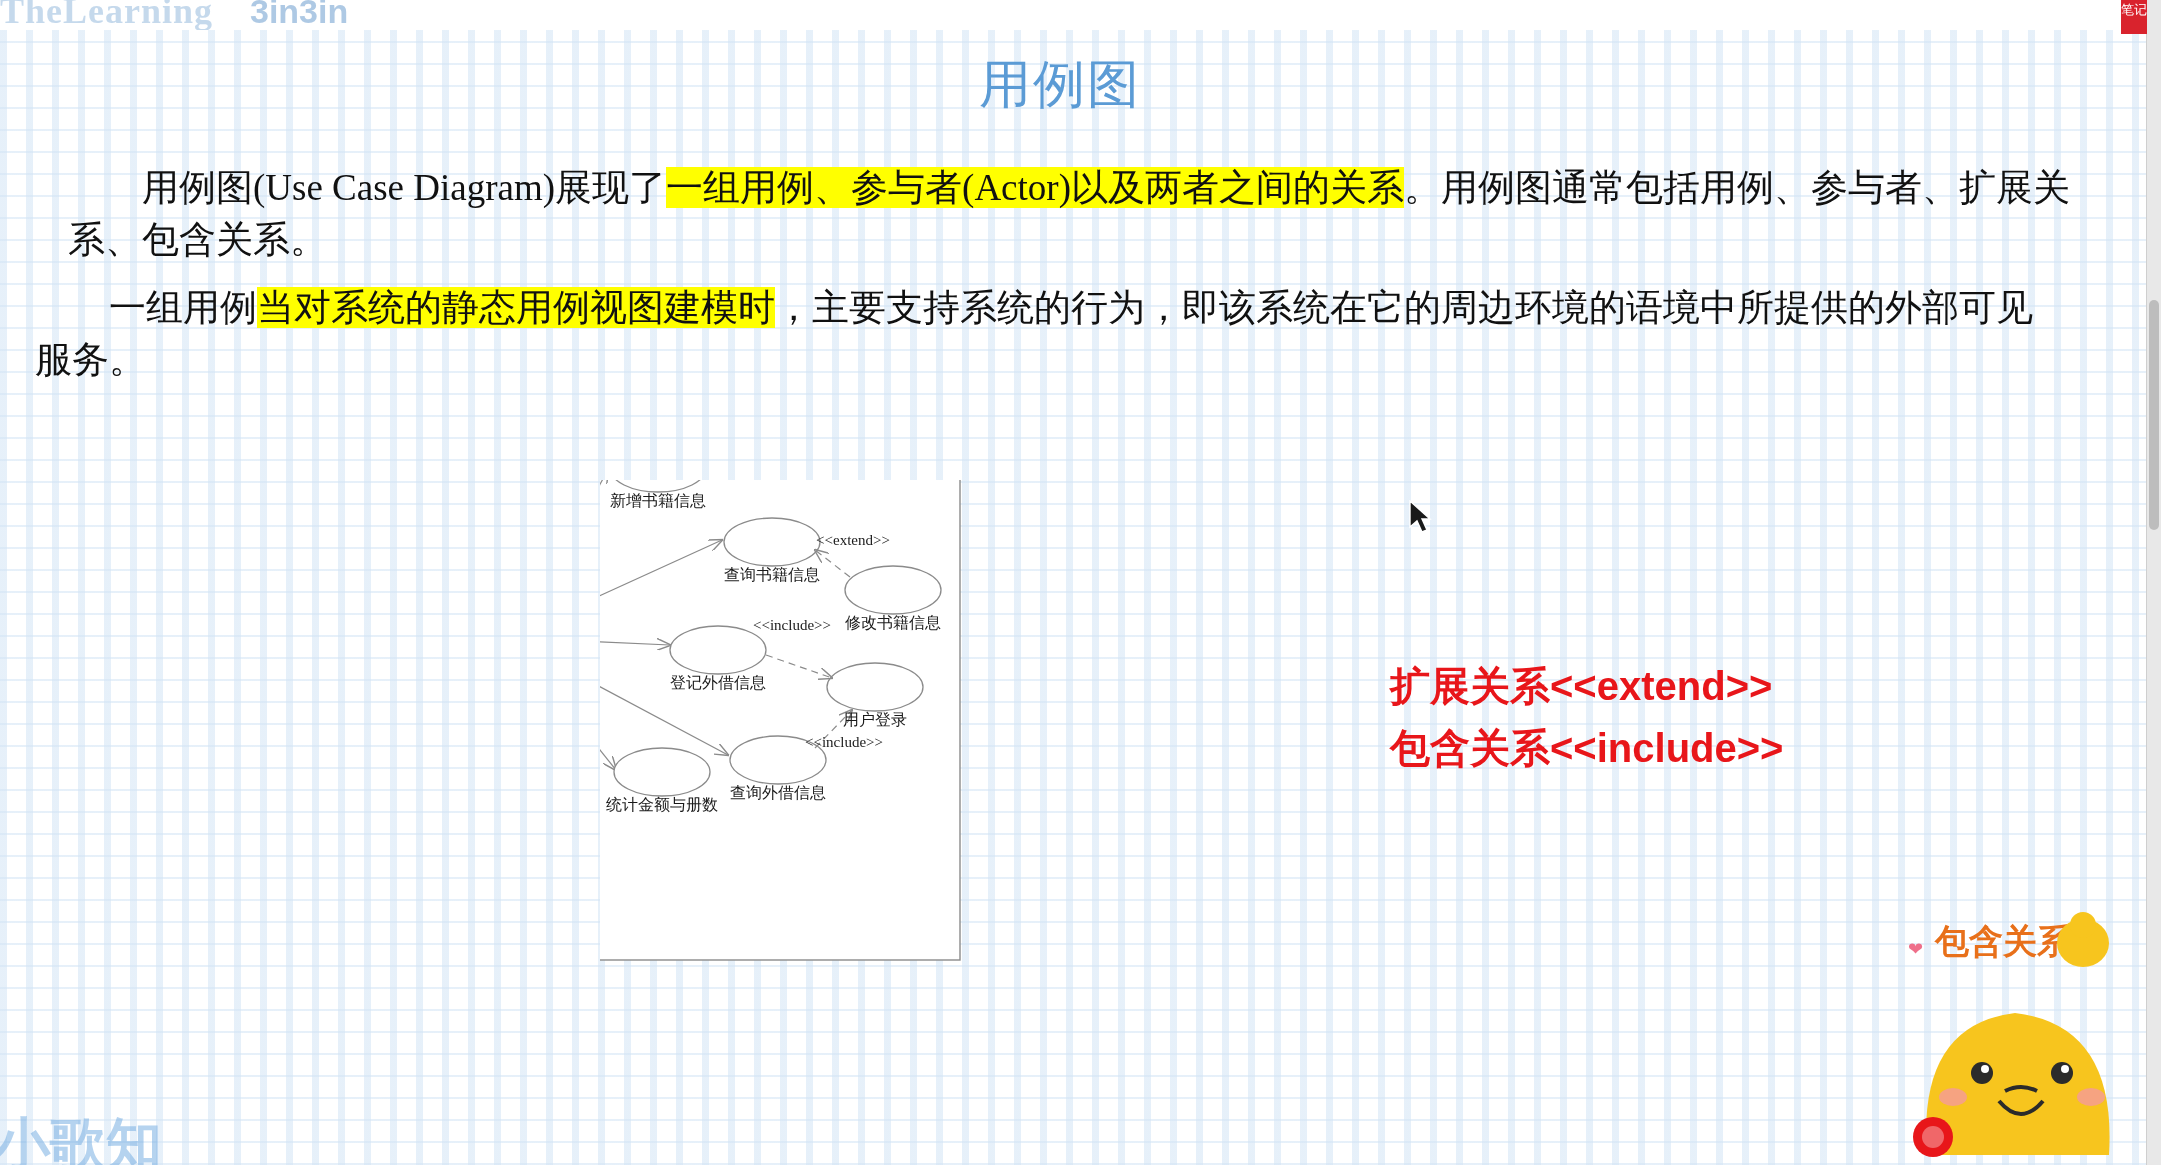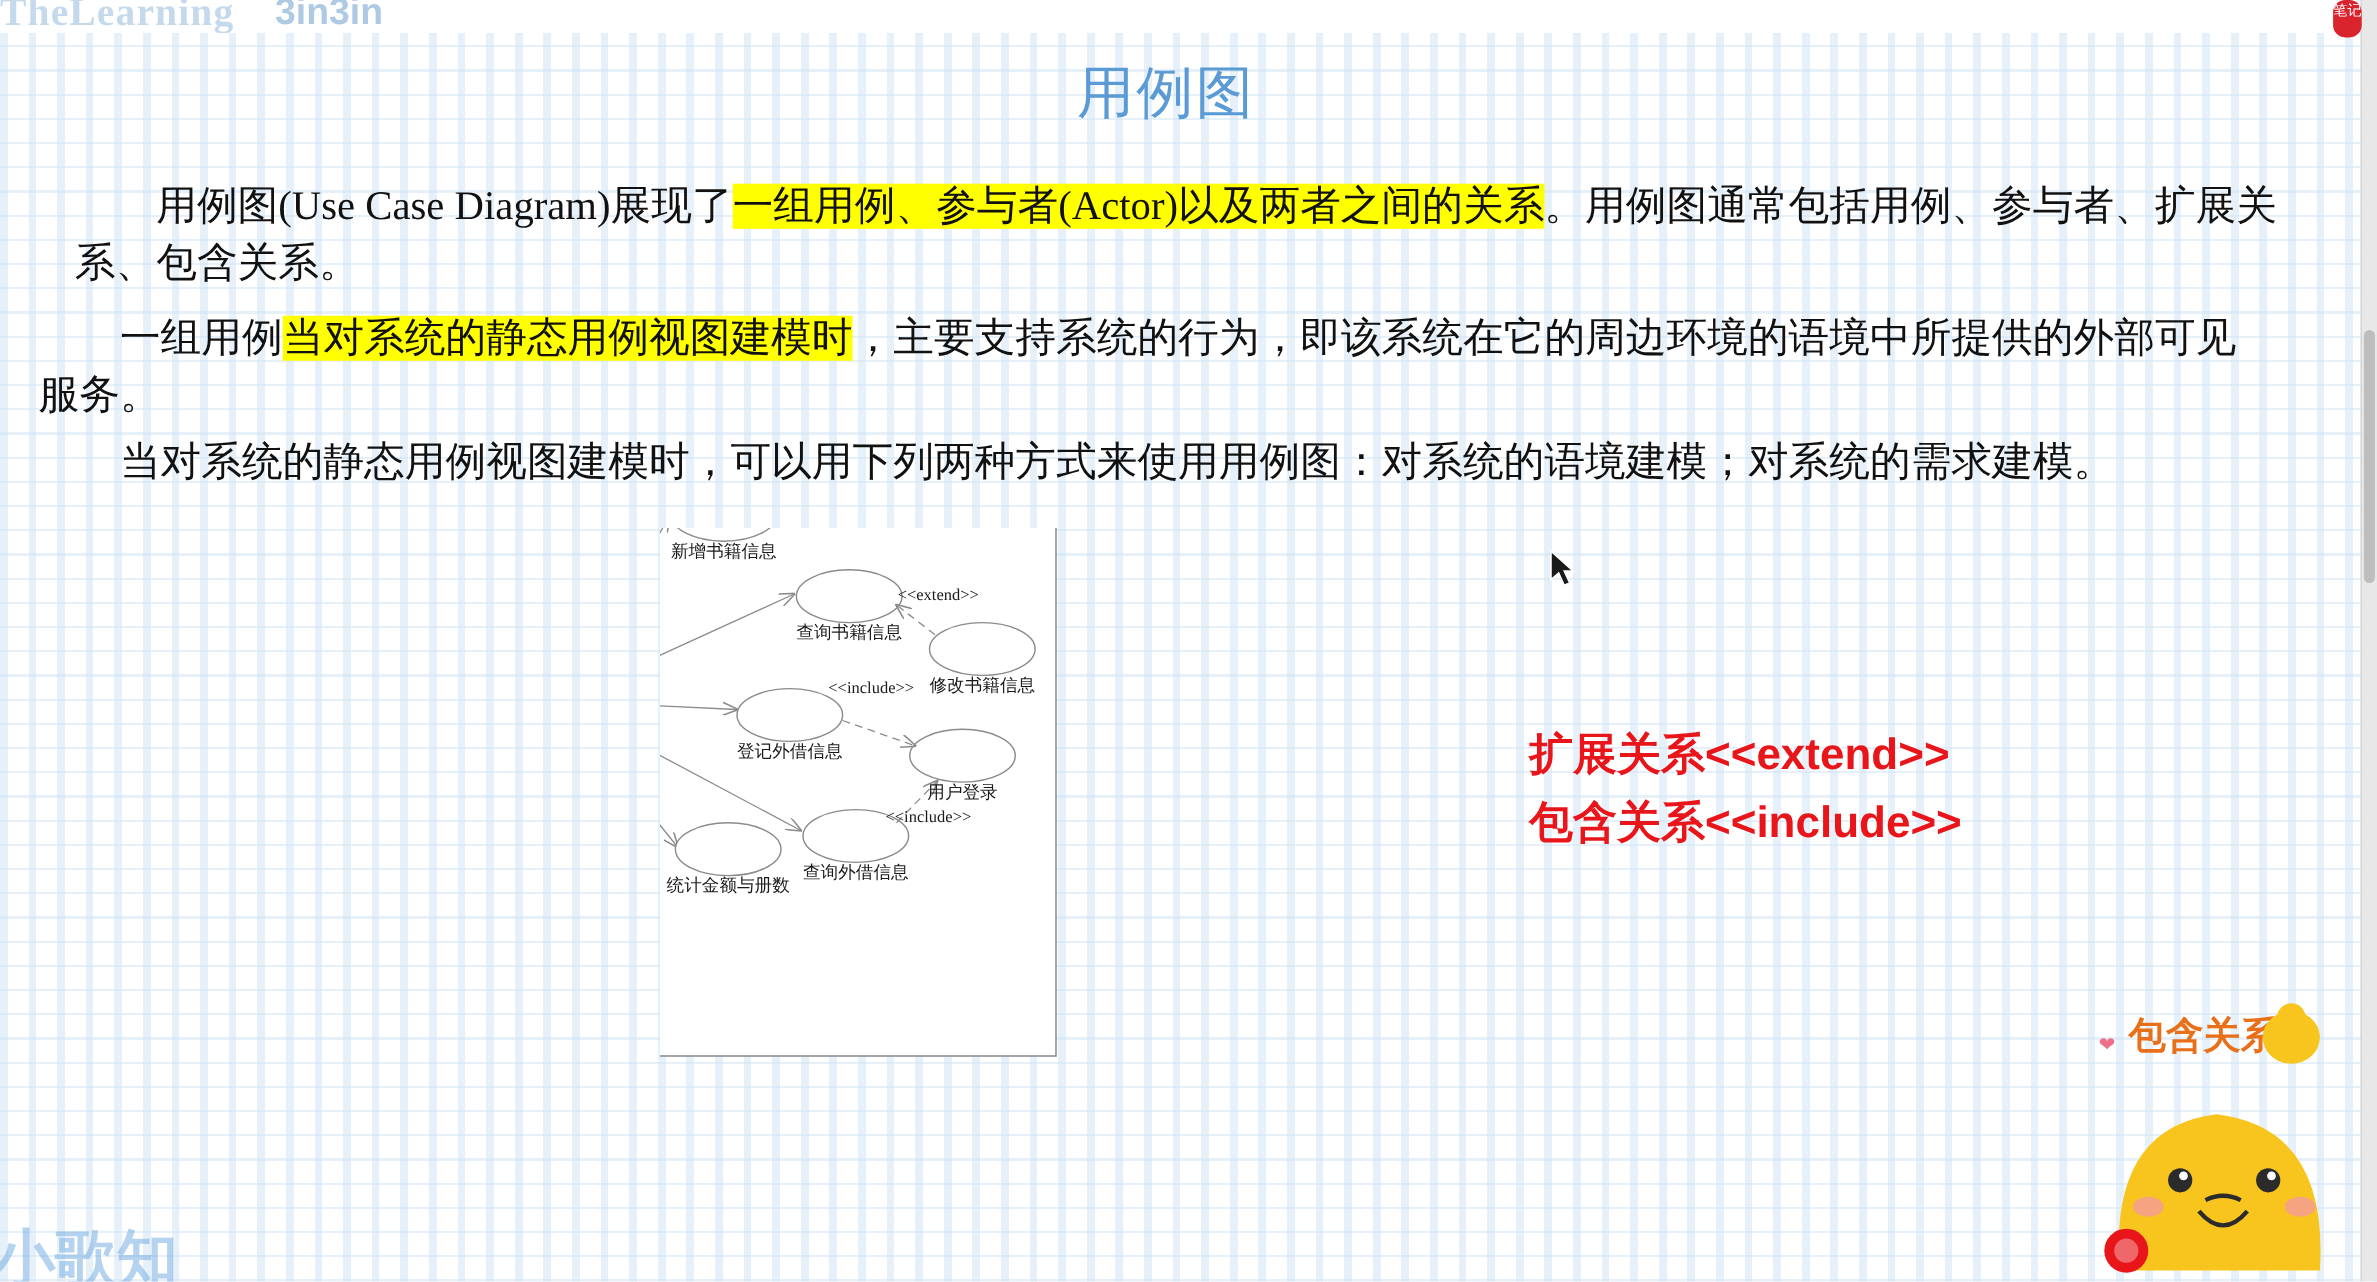--- a/index.html
+++ b/index.html
@@ -83,21 +83,20 @@
     position: absolute;
     right: 14px; top: 0px;
     width: 26px; height: 34px;
     background: #d9232d;
     color: #fff;
     font-size: 13px;
     line-height: 15px;
     text-align: center;
     padding-top: 2px;
     box-sizing: border-box;
-    border-radius: 11px;
   }
 
   
   #title {
     position: absolute;
     left: 0; top: 50px;
     width: 2120px;
     text-align: center;
     font-size: 52px;
     color: #5b9bd5;
@@ -200,23 +199,20 @@
   <div id="title">用例图</div>
 
   <div class="para" id="p1">
     <span class="ind"></span><span>用例图(Use Case Diagram)展现了</span><span class="hl">一组用例、参与者(Actor)以及两者之间的关系</span><span>。用例图通常包括用例、参与者、扩展关系、包含关系。</span>
   </div>
 
   <div class="para" id="p2">
     <span class="ind"></span><span>一组用例</span><span class="hl">当对系统的静态用例视图建模时</span><span>，主要支持系统的行为，即该系统在它的周边环境的语境中所提供的外部可见服务。</span>
   </div>
 
-  <div class="para" id="p3">
-    <span class="ind"></span><span>当对系统的静态用例视图建模时，可以用下列两种方式来使用用例图：对系统的语境建模；对系统的需求建模。</span>
-  </div>
 
   <div id="diagram">
     <svg width="800" height="680" viewBox="0 0 800 680" xmlns="http://www.w3.org/2000/svg">
       <defs>
         <marker id="arrow-grey" markerWidth="10" markerHeight="8" refX="9" refY="4" orient="auto">
           <path d="M0,0 L10,4 L0,8 z" fill="#8b8b8b"></path>
         </marker>
         <marker id="arrow-open" markerWidth="12" markerHeight="10" refX="11" refY="5" orient="auto">
           <path d="M0,0 L12,5 L0,10" fill="none" stroke="#8b8b8b" stroke-width="1.2"></path>
         </marker>

